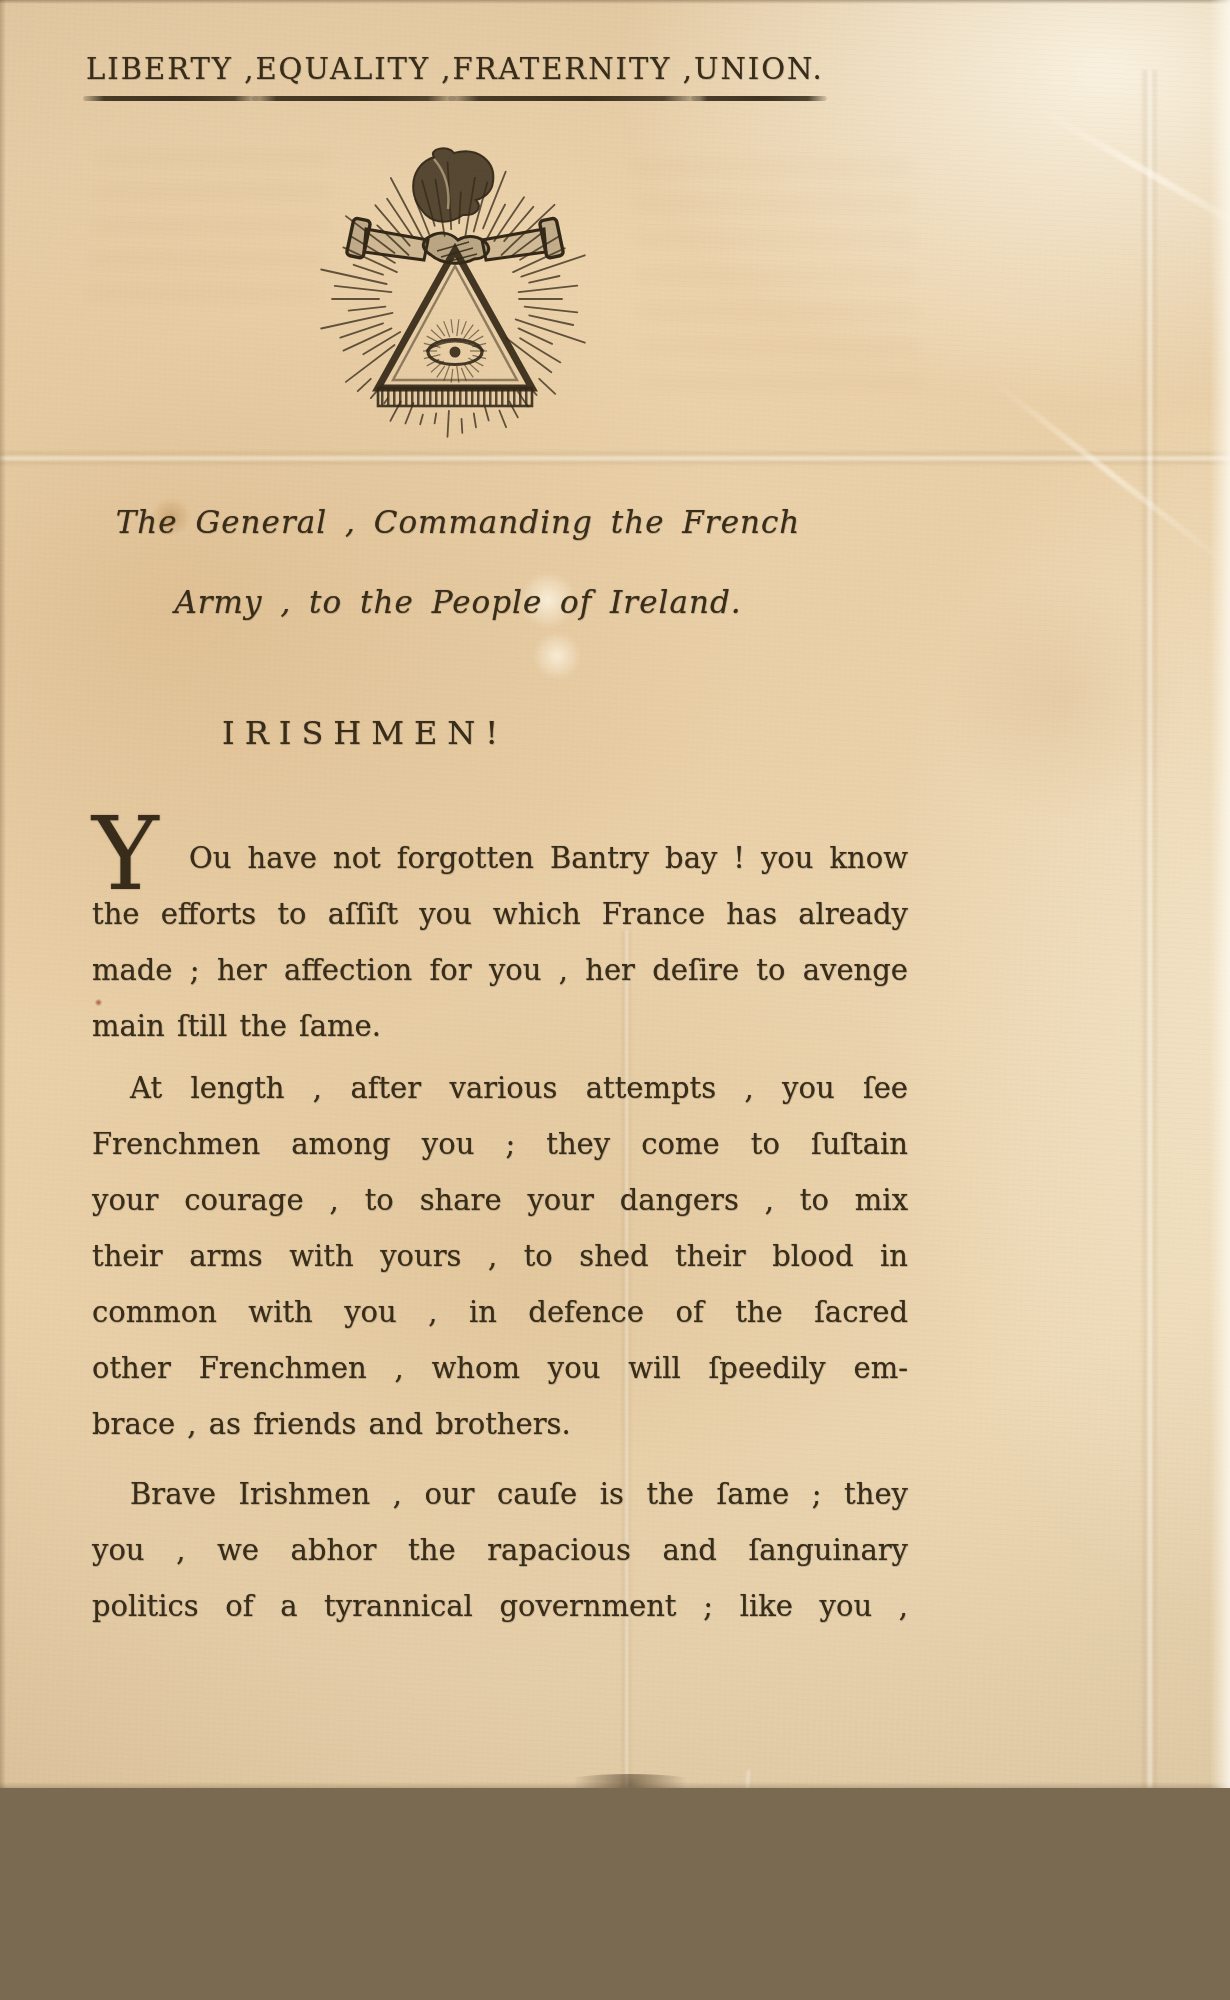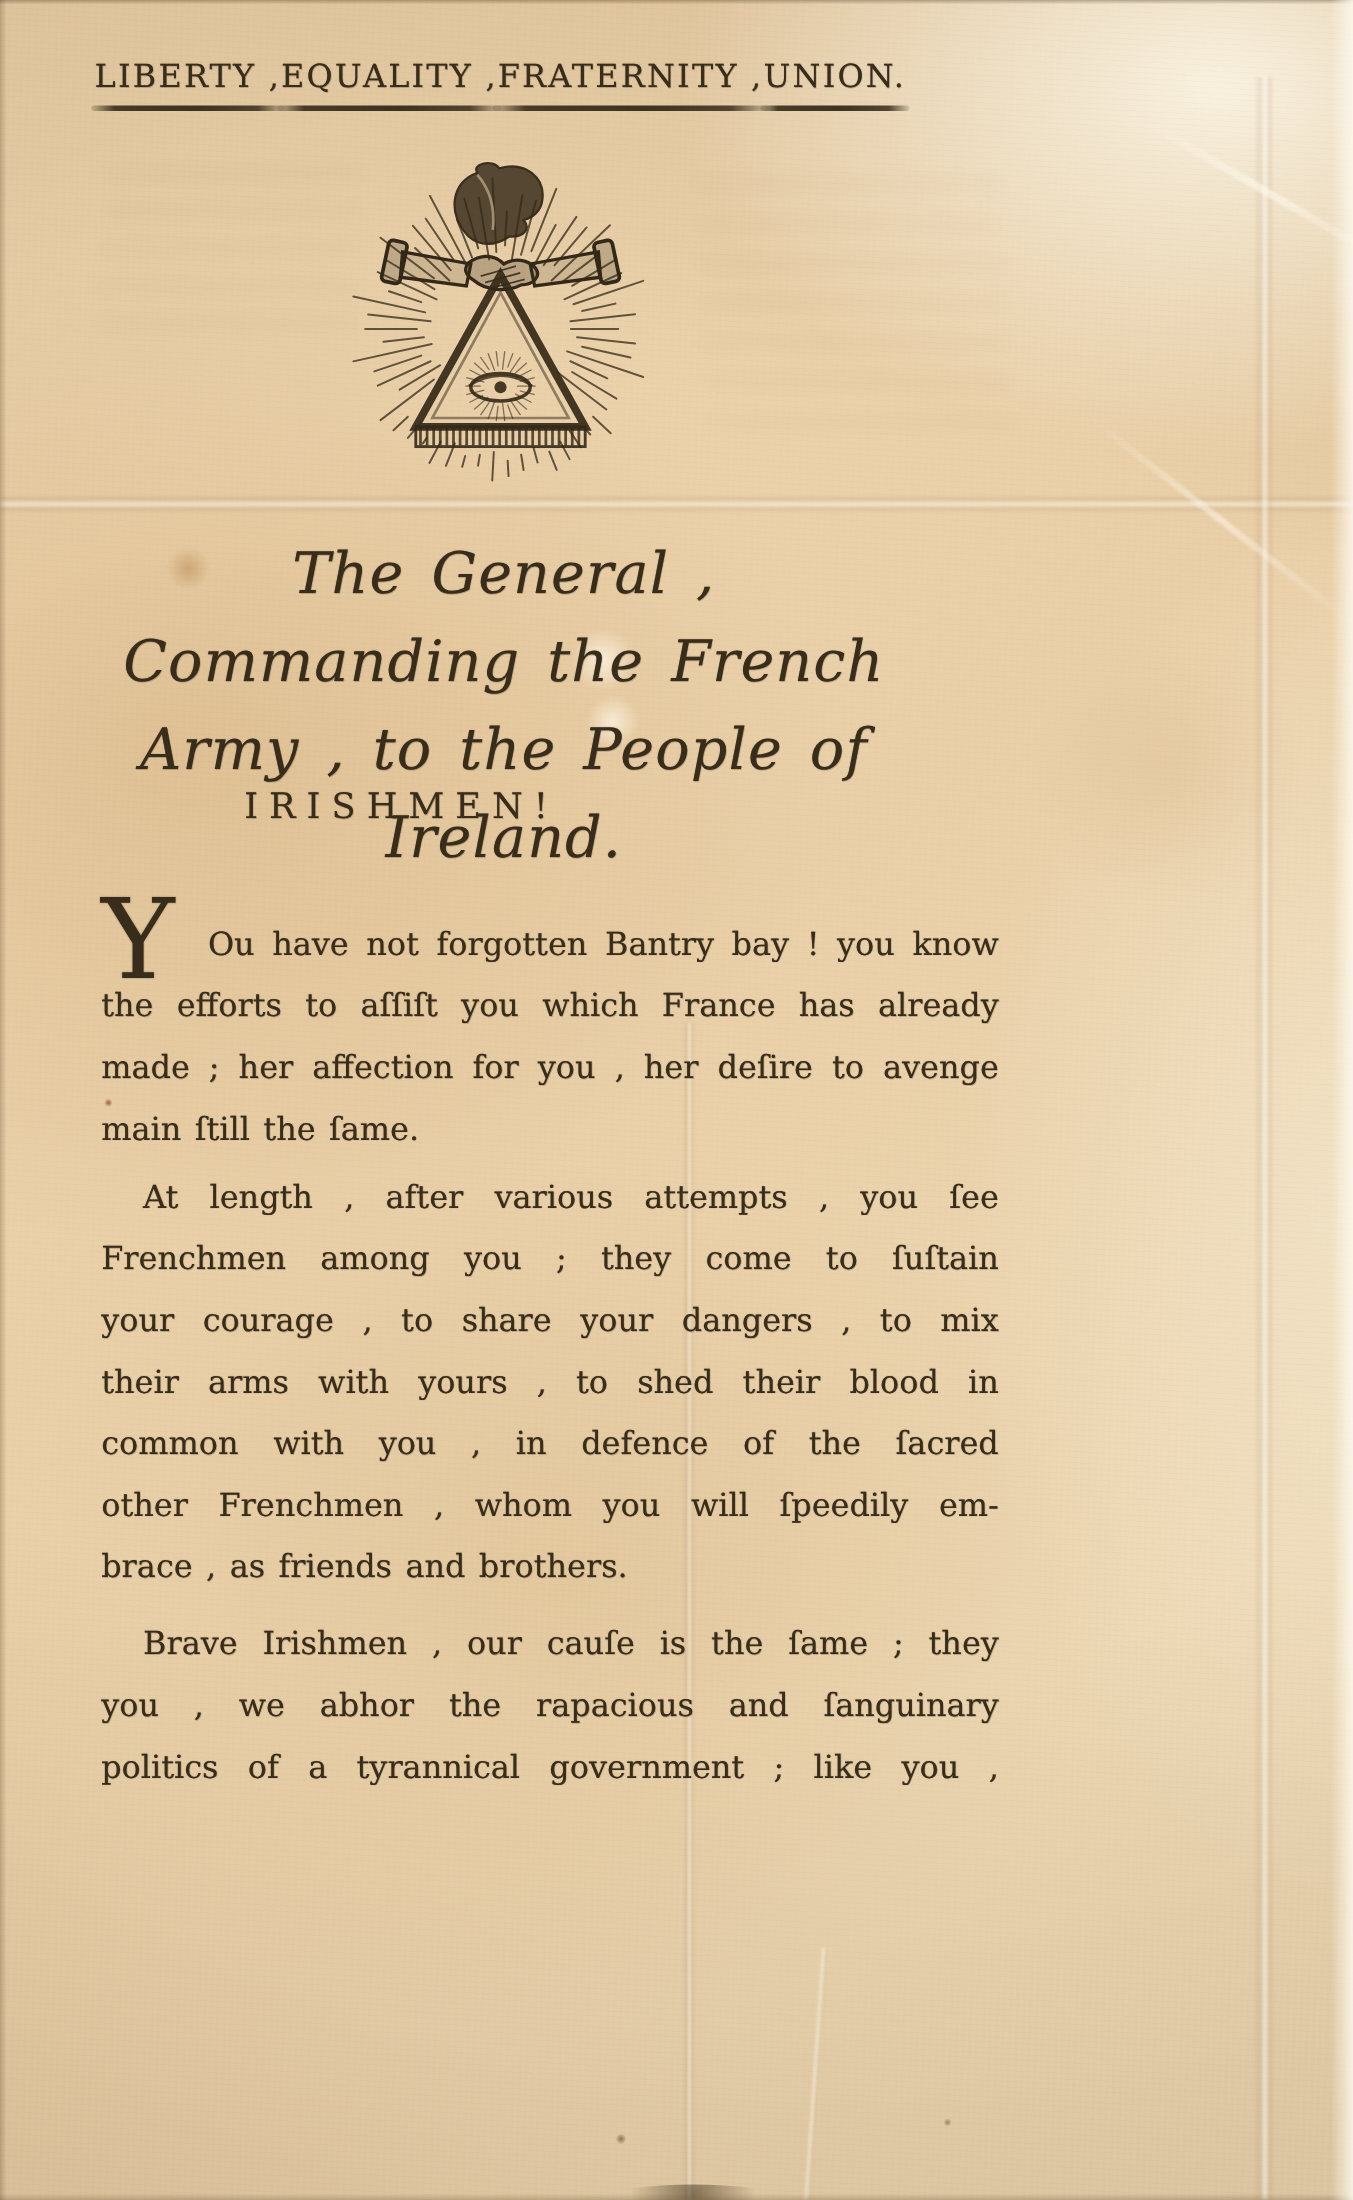--- a/index.html
+++ b/index.html
@@ -1,18 +1,18 @@
 <!DOCTYPE html>
 <html><head>
 <meta charset="utf-8">
 <style>
   html,body{margin:0;padding:0;background:#7a6a52;}
   #page{
     position:relative;
-    width:1230px;height:2000px;
+    width:1230px;height:1788px;
     overflow:hidden;
     font-family:"DejaVu Serif", serif;
     color:#3a2d1c;
     background:
       radial-gradient(ellipse 700px 480px at 90% 4%, rgba(250,243,226,0.95), rgba(250,243,226,0) 70%),
       radial-gradient(ellipse 500px 900px at 100% 55%, rgba(246,236,214,0.55), rgba(246,236,214,0) 70%),
       radial-gradient(ellipse 900px 700px at 14% 34%, rgba(203,163,112,0.38), rgba(203,163,112,0) 65%),
       radial-gradient(ellipse 820px 640px at 42% 72%, rgba(208,172,121,0.30), rgba(208,172,121,0) 62%),
       radial-gradient(ellipse 1500px 1100px at 50% 48%, rgba(0,0,0,0) 55%, rgba(142,104,60,0.20) 100%),
       linear-gradient(145deg,#eed6b0 0%,#e9cfa7 45%,#eedcba 100%);
@@ -57,21 +57,21 @@
   .motto-word{font-size:29px;letter-spacing:2px;white-space:nowrap;}
   .motto-rule{margin-top:10px;height:5px;width:104%;min-width:130px;border-radius:3px;
     background:linear-gradient(90deg,rgba(44,34,18,0.15),rgba(44,34,18,0.85) 12%,rgba(44,34,18,0.9) 55%,rgba(44,34,18,0.8) 86%,rgba(44,34,18,0.1));}
 
   
   .emblem{position:absolute;left:300px;top:146px;width:310px;height:302px;}
   .emblem svg{width:100%;height:100%;}
 
   
   .title{position:absolute;top:482px;left:88px;width:740px;text-align:center;font-style:italic;
-    font-size:52px;line-height:80px;letter-spacing:1px;word-spacing:7px;}
+    font-size:31px;line-height:80px;letter-spacing:1px;word-spacing:7px;}
 
   
   .salutation{position:absolute;top:714px;left:222px;font-size:32px;letter-spacing:10px;}
 
   
   .bodytext{position:absolute;top:830px;left:92px;width:816px;font-size:29px;line-height:56px;word-spacing:3px;}
   .line{text-align:justify;text-align-last:justify;}
   .line.flush{text-align-last:left;}
   .line.indent{text-indent:38px;}
   .p1-first{position:relative;padding-left:97px;}

